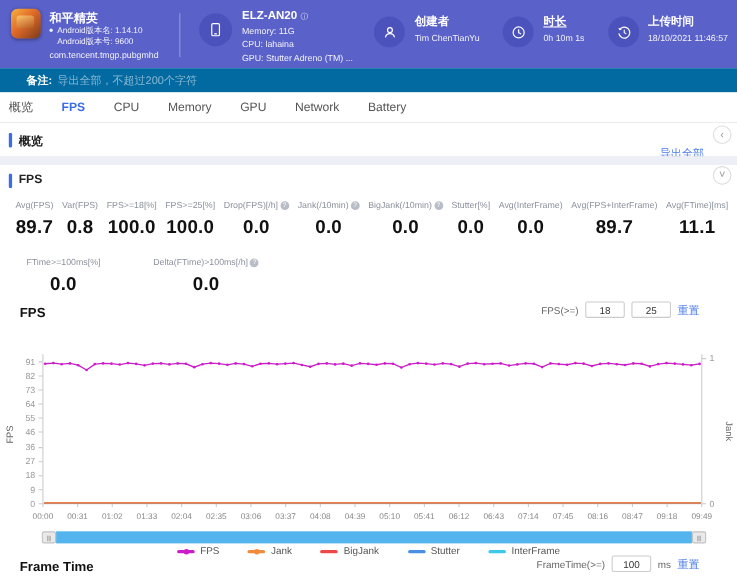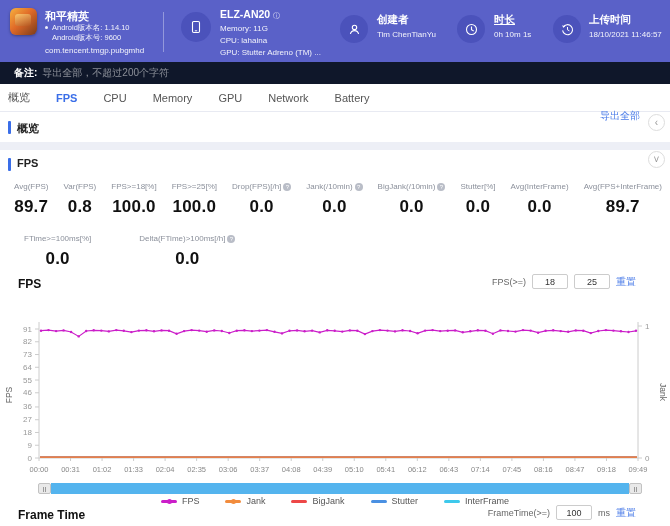--- a/index.html
+++ b/index.html
@@ -18,36 +18,36 @@
   .dot{position:absolute;left:45px;top:26px;width:3px;height:3px;border-radius:50%;background:#fff;opacity:.9;}
   .pkg{position:absolute;left:45px;top:46px;font-size:8px;color:rgba(255,255,255,.92);}
   .vline{position:absolute;left:163px;top:12px;width:1px;height:40px;background:rgba(255,255,255,.35);}
   .circ{position:absolute;width:30px;height:30px;border-radius:50%;background:#4b52bb;
         display:flex;align-items:center;justify-content:center;}
   .circ svg{display:block;}
   .h-title{position:absolute;font-size:10.5px;font-weight:bold;}
   .h-sub{position:absolute;font-size:8px;color:rgba(255,255,255,.92);}
   .inf{font-size:7px;opacity:.8;font-weight:normal;}
   
-  .note{position:absolute;left:0;top:62px;width:670px;height:22px;background:#0f172a;color:#fff;
-        display:flex;align-items:center;padding-left:14px;box-sizing:border-box;font-size:10px;}
+  .note{position:absolute;left:0;top:62px;width:670px;height:22px;background:#0369a1;color:#fff;
+        display:flex;align-items:center;padding-left:24px;box-sizing:border-box;font-size:10px;}
   .note .ph{color:rgba(255,255,255,.5);margin-left:5px;}
   
   .tabs{position:absolute;left:0;top:84px;width:670px;height:28px;background:#fff;
         border-bottom:1px solid #e8eaf2;display:flex;align-items:center;padding-left:8px;box-sizing:border-box;}
   .tab{font-size:11px;color:#555;margin-right:26px;cursor:pointer;}
   .tab.active{color:#3a6ee8;font-weight:bold;}
   
   .ovrow{position:absolute;left:0;top:112px;width:670px;height:30px;background:#fff;border-bottom:1px solid #f0f1f7;}
   .gap{position:absolute;left:0;top:142px;width:670px;height:8px;background:#edeff6;}
   .panel{position:absolute;left:0;top:150px;width:670px;height:376px;background:#fff;}
   .bluebar{position:absolute;width:3px;height:13px;background:#3a6ee8;border-radius:1px;}
   .sec-title{position:absolute;font-size:11px;font-weight:bold;color:#222;}
   .link{color:#4a7be8;font-size:10px;cursor:pointer;text-decoration:none;}
-  .export{position:absolute;right:30px;top:109px;margin-left:10px;}
+  .export{position:absolute;right:30px;top:133px;margin-left:10px;}
   .cbtn{position:absolute;width:17px;height:17px;border:1px solid #ddd;border-radius:50%;background:#fff;
         color:#999;font-size:10px;line-height:16px;text-align:center;cursor:pointer;box-sizing:border-box;}
   
   .stats{position:absolute;left:14px;right:8px;display:flex;justify-content:space-between;}
   .stats2{position:absolute;left:24px;display:flex;gap:48px;}
   .stat{text-align:center;}
   .stat-label{font-size:8px;color:#8b909b;white-space:nowrap;display:flex;align-items:flex-end;justify-content:center;gap:2px;}
   .stat-value{font-size:17px;font-weight:bold;color:#111;margin-top:6px;letter-spacing:.2px;}
   .q{display:inline-block;width:8px;height:8px;border-radius:50%;background:#b9bdc7;color:#fff;
      font-size:6px;line-height:8px;text-align:center;cursor:pointer;}
@@ -215,20 +215,26 @@
         <div class="stat-label">
           <span>Avg(InterFrame)</span>
         </div>
         <div class="stat-value">0.0</div>
       </div>
       <div class="stat">
         <div class="stat-label">
           <span>Avg(FPS+InterFrame)</span>
         </div>
         <div class="stat-value">89.7</div>
+      </div>
+      <div class="stat">
+        <div class="stat-label">
+          <span>Avg(FTime)[ms]</span>
+        </div>
+        <div class="stat-value">11.1</div>
       </div>
     </div>
   <div class="stats2" style="top:234px;" id="stats2">
       <div class="stat">
         <div class="stat-label">
           <span>FTime&gt;=100ms[%]</span>
         </div>
         <div class="stat-value">0.0</div>
       </div>
       <div class="stat">

